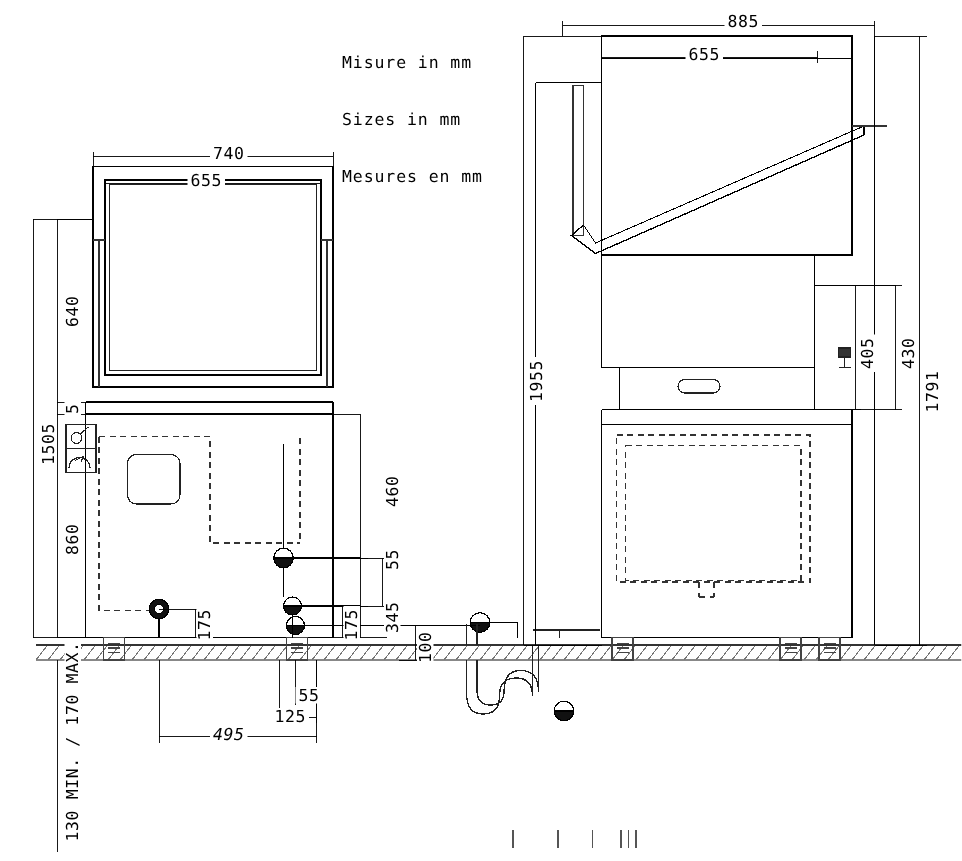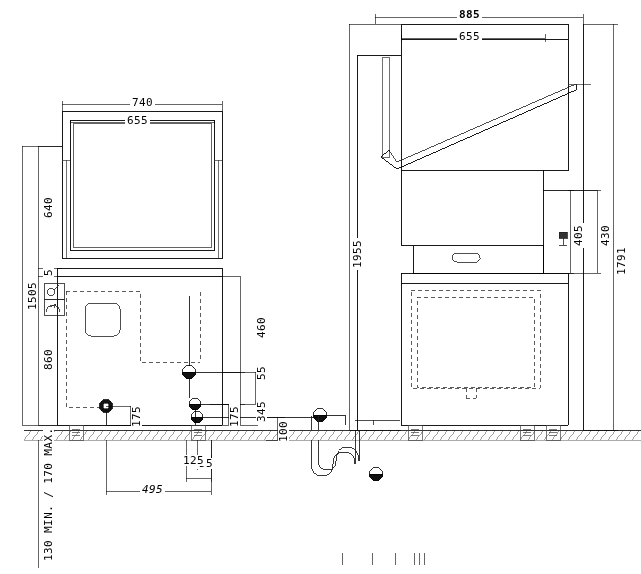--- a/index.html
+++ b/index.html
@@ -392,25 +392,30 @@
       <line x1="342" y1="553" x2="342" y2="565"></line>
       <line x1="372" y1="553" x2="372" y2="565"></line>
       <line x1="395" y1="553" x2="395" y2="565"></line>
       <line x1="414" y1="553" x2="414" y2="565"></line>
       <line x1="419" y1="553" x2="419" y2="565"></line>
       <line x1="424" y1="553" x2="424" y2="565"></line>
     </g>
 
   </svg>
 
-
-  <div class="dim pad" style="left:130px;top:97px;">740</div>
+  <div class="notes">
+    <div>Misure in mm</div>
+    <div>Sizes in mm</div>
+    <div>Mesures en mm</div>
+  </div>
+
+  <div class="dim pad" style="left:140px;top:97px;">740</div>
   <div class="dim pad" style="left:125px;top:115px;">655</div>
 
-  <div class="dim pad" style="left:457px;top:9px;font-weight:bold;">885</div>
+  <div class="dim pad" style="left:483px;top:9px;">885</div>
   <div class="dim pad" style="left:457px;top:31px;">655</div>
 
   <div class="dim v pad" style="left:43px;top:220px;">640</div>
   <div class="dim v pad" style="left:43px;top:278px;">5</div>
   <div class="dim v pad" style="left:27px;top:312px;">1505</div>
   <div class="dim v pad" style="left:43px;top:372px;">860</div>
   <div class="dim v pad" style="left:43px;top:563px;">130 MIN. / 170 MAX.</div>
 
   <div class="dim v pad" style="left:352px;top:270px;">1955</div>
   <div class="dim v pad" style="left:616px;top:277px;">1791</div>
@@ -418,16 +423,16 @@
   <div class="dim v pad" style="left:600px;top:248px;">430</div>
 
   <div class="dim v pad" style="left:256px;top:340px;">460</div>
   <div class="dim v pad" style="left:256px;top:382px;">55</div>
   <div class="dim v pad" style="left:256px;top:424px;">345</div>
   <div class="dim v pad" style="left:131px;top:429px;">175</div>
   <div class="dim v pad" style="left:229px;top:429px;">175</div>
   <div class="dim v pad" style="left:278px;top:444px;">100</div>
 
   <div class="dim pad" style="left:197px;top:458px;">55</div>
-  <div class="dim pad" style="left:181px;top:455px;">125</div>
+  <div class="dim pad" style="left:181px;top:472px;">125</div>
   <div class="dim pad" style="left:140px;top:484px;font-style:italic;">495</div>
 
 </div>
 
 </body></html>

